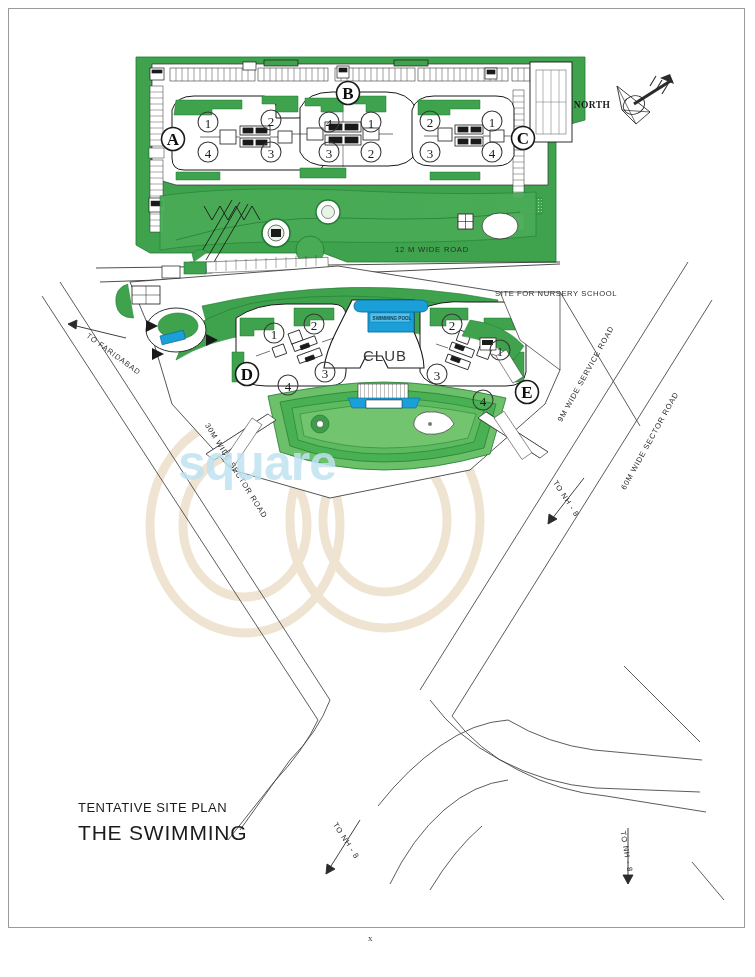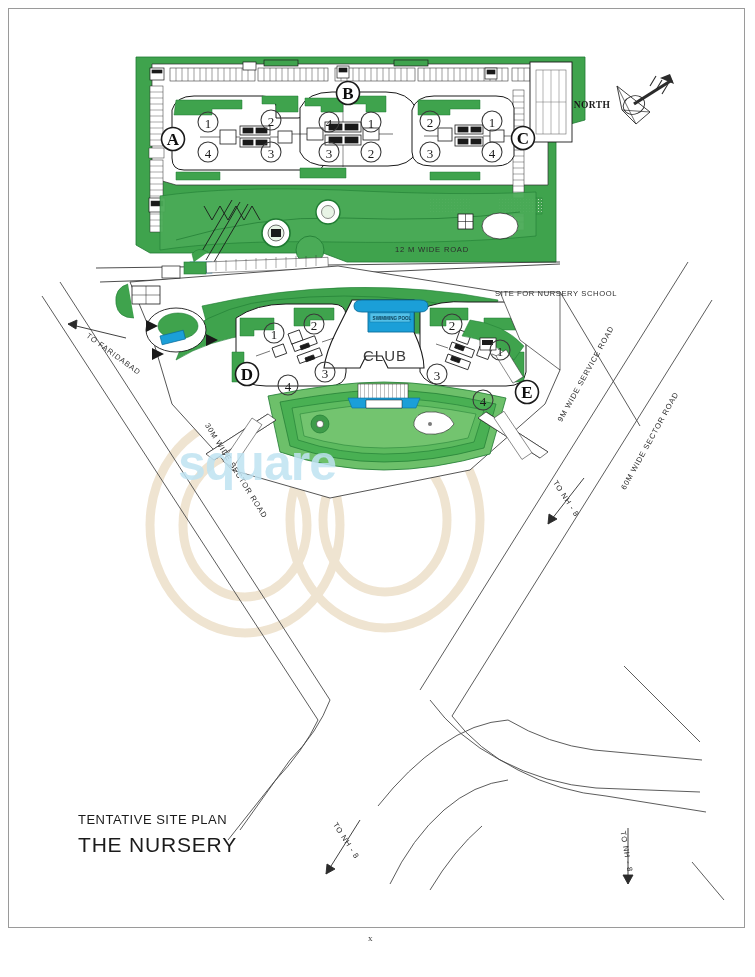--- a/index.html
+++ b/index.html
@@ -37,21 +37,20 @@
   .title-block {
     position: absolute;
     left: 78px;
     top: 800px;
   }
   .title-sub {
     font-size: 13px;
     letter-spacing: 0.5px;
     color: #1b1b1b;
     font-family: "Liberation Sans", sans-serif;
-    margin-top: 12px;
   }
   .title-main {
     font-size: 21px;
     letter-spacing: 0.8px;
     color: #1b1b1b;
     margin-top: 6px;
     font-family: "Liberation Sans", sans-serif;
   }
   .bottom-mark {
     position: absolute;
@@ -528,17 +527,17 @@
       <text x="592" y="108" font-size="9.5" fill="#1a1a1a" text-anchor="middle" font-family="Liberation Serif, serif" font-weight="bold" letter-spacing="0.4">NORTH</text>
     </g>
   </svg>
 
   <div class="wm wm-text">
     <span>square</span>
   </div>
 
   <div class="title-block">
     <div class="title-sub">TENTATIVE SITE PLAN</div>
-    <div class="title-main">THE NURSERY</div>
+    <div class="title-main">THE SWIMMING</div>
   </div>
 
   <div class="bottom-mark">x</div>
 </div>
 
 </body></html>

